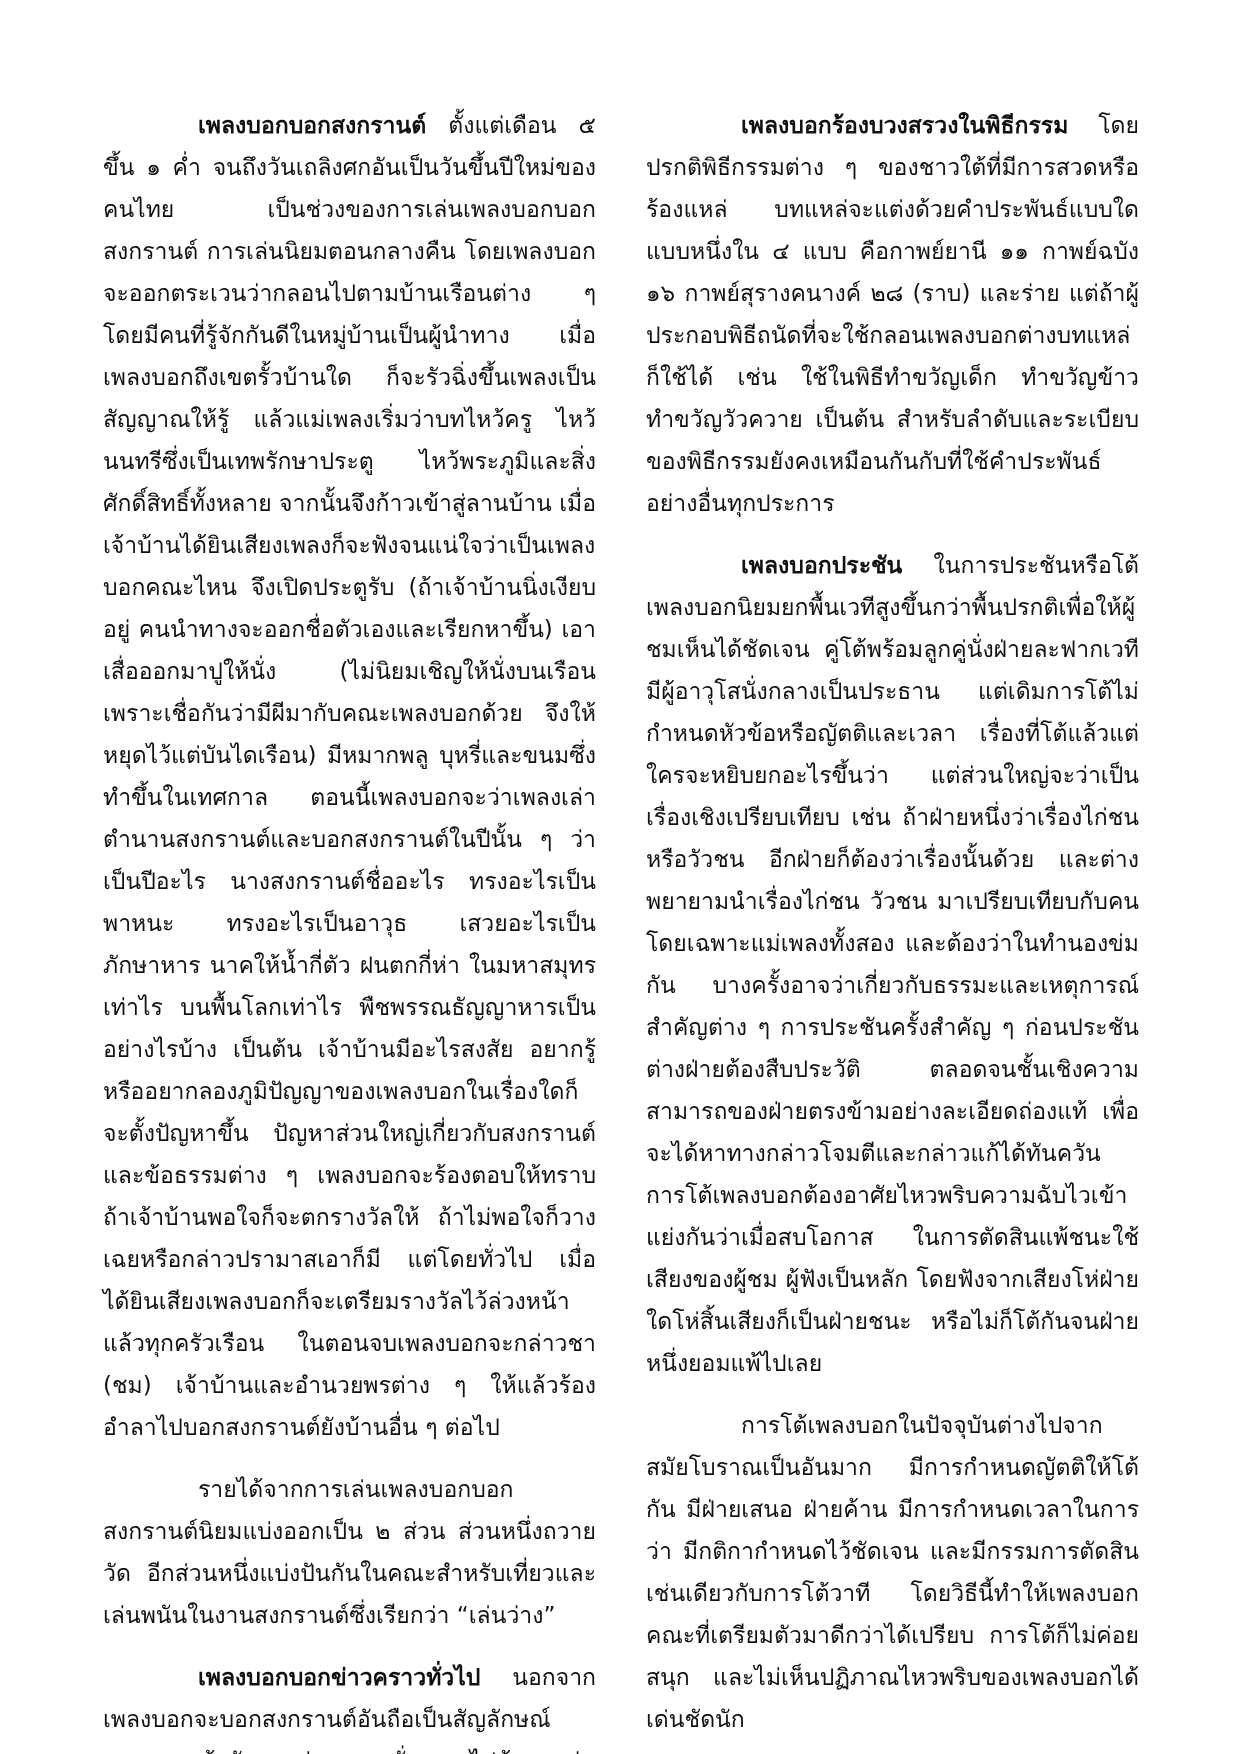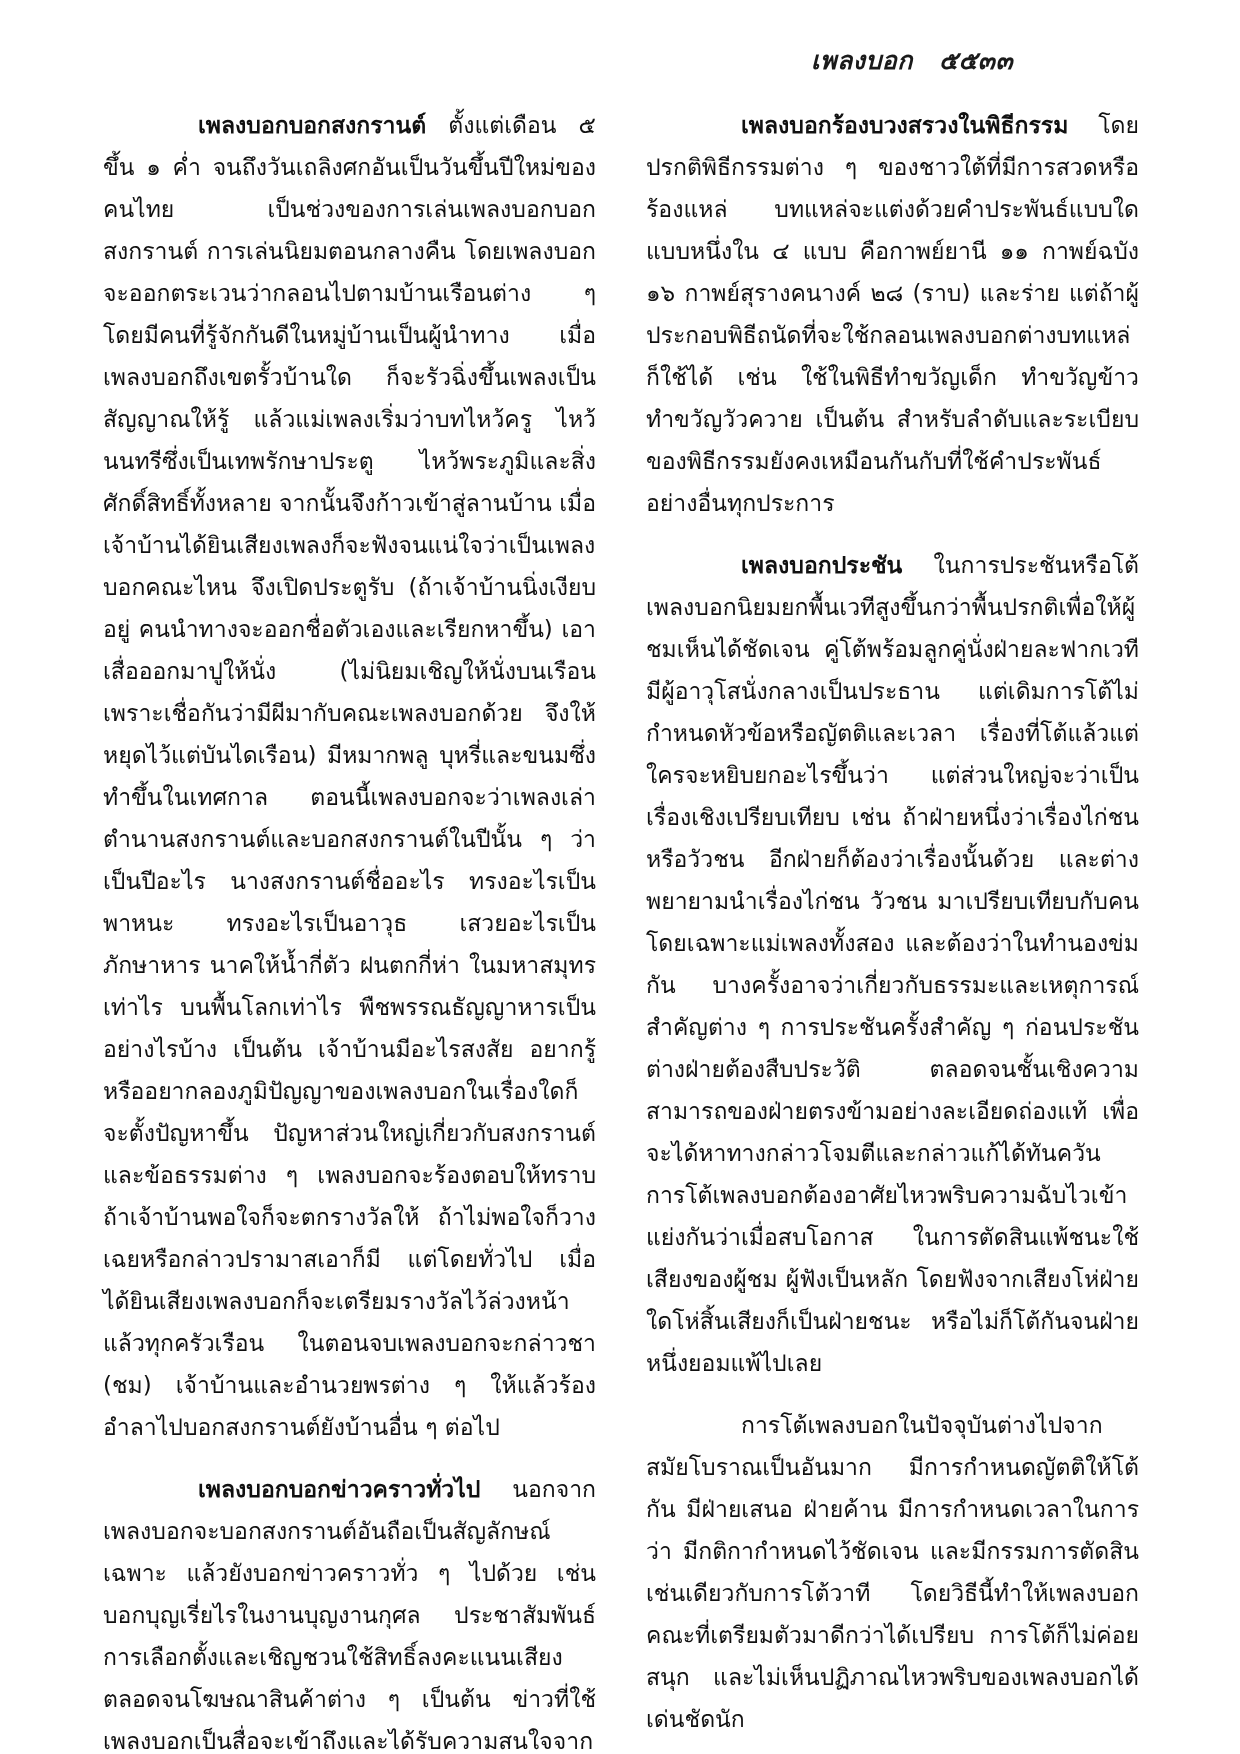--- a/index.html
+++ b/index.html
@@ -53,28 +53,26 @@
   .col p .lead {
     font-weight: bold;
     margin-left: 40px;
   }
 </style>
 </head>
 <body>
 
 <div class="page">
 
-  <div class="running-head">
-    <span>เพลงบอก</span><span class="pageno">๕๕๓๓</span>
-  </div>
 
   <div class="columns">
 
     <div class="col">
       <p><span class="lead">เพลงบอกบอกสงกรานต์</span><span> ตั้งแต่เดือน ๕ ขึ้น ๑ ค่ำ จนถึงวันเถลิงศกอันเป็นวันขึ้นปีใหม่ของคนไทย เป็นช่วงของการเล่นเพลงบอกบอกสงกรานต์ การเล่นนิยมตอนกลางคืน โดยเพลงบอกจะออกตระเวนว่ากลอนไปตามบ้านเรือนต่าง ๆ โดยมีคนที่รู้จักกันดีในหมู่บ้านเป็นผู้นำทาง เมื่อเพลงบอกถึงเขตรั้วบ้านใด ก็จะรัวฉิ่งขึ้นเพลงเป็นสัญญาณให้รู้ แล้วแม่เพลงเริ่มว่าบทไหว้ครู ไหว้นนทรีซึ่งเป็นเทพรักษาประตู ไหว้พระภูมิและสิ่งศักดิ์สิทธิ์ทั้งหลาย จากนั้นจึงก้าวเข้าสู่ลานบ้าน เมื่อเจ้าบ้านได้ยินเสียงเพลงก็จะฟังจนแน่ใจว่าเป็นเพลงบอกคณะไหน จึงเปิดประตูรับ (ถ้าเจ้าบ้านนิ่งเงียบอยู่ คนนำทางจะออกชื่อตัวเองและเรียกหาขึ้น) เอาเสื่อออกมาปูให้นั่ง (ไม่นิยมเชิญให้นั่งบนเรือน เพราะเชื่อกันว่ามีผีมากับคณะเพลงบอกด้วย จึงให้หยุดไว้แต่บันไดเรือน) มีหมากพลู บุหรี่และขนมซึ่งทำขึ้นในเทศกาล ตอนนี้เพลงบอกจะว่าเพลงเล่าตำนานสงกรานต์และบอกสงกรานต์ในปีนั้น ๆ ว่า เป็นปีอะไร นางสงกรานต์ชื่ออะไร ทรงอะไรเป็นพาหนะ ทรงอะไรเป็นอาวุธ เสวยอะไรเป็นภักษาหาร นาคให้น้ำกี่ตัว ฝนตกกี่ห่า ในมหาสมุทรเท่าไร บนพื้นโลกเท่าไร พืชพรรณธัญญาหารเป็นอย่างไรบ้าง เป็นต้น เจ้าบ้านมีอะไรสงสัย อยากรู้หรืออยากลองภูมิปัญญาของเพลงบอกในเรื่องใดก็จะตั้งปัญหาขึ้น ปัญหาส่วนใหญ่เกี่ยวกับสงกรานต์และข้อธรรมต่าง ๆ เพลงบอกจะร้องตอบให้ทราบ ถ้าเจ้าบ้านพอใจก็จะตกรางวัลให้ ถ้าไม่พอใจก็วางเฉยหรือกล่าวปรามาสเอาก็มี แต่โดยทั่วไป เมื่อได้ยินเสียงเพลงบอกก็จะเตรียมรางวัลไว้ล่วงหน้าแล้วทุกครัวเรือน ในตอนจบเพลงบอกจะกล่าวชา (ชม) เจ้าบ้านและอำนวยพรต่าง ๆ ให้แล้วร้องอำลาไปบอกสงกรานต์ยังบ้านอื่น ๆ ต่อไป</span></p>
+      <p><span class="lead"></span><span>รายได้จากการเล่นเพลงบอกบอกสงกรานต์นิยมแบ่งออกเป็น ๒ ส่วน ส่วนหนึ่งถวายวัด อีกส่วนหนึ่งแบ่งปันกันในคณะสำหรับเที่ยวและเล่นพนันในงานสงกรานต์ซึ่งเรียกว่า “เล่นว่าง”</span></p>
       <p><span class="lead">เพลงบอกบอกข่าวคราวทั่วไป</span><span> นอกจากเพลงบอกจะบอกสงกรานต์อันถือเป็นสัญลักษณ์เฉพาะ แล้วยังบอกข่าวคราวทั่ว ๆ ไปด้วย เช่น บอกบุญเรี่ยไรในงานบุญงานกุศล ประชาสัมพันธ์การเลือกตั้งและเชิญชวนใช้สิทธิ์ลงคะแนนเสียง ตลอดจนโฆษณาสินค้าต่าง ๆ เป็นต้น ข่าวที่ใช้เพลงบอกเป็นสื่อจะเข้าถึงและได้รับความสนใจจากชาวบ้านกว่าการสื่อสารธรรมดา เพราะท่วงทำนอง ลีลาจังหวะ ถ้อยคำ และน้ำเสียงชวนให้เกิดความหรรษาไปด้วย</span></p>
     </div>
 
     <div class="col">
       <p><span class="lead">เพลงบอกร้องบวงสรวงในพิธีกรรม</span><span> โดยปรกติพิธีกรรมต่าง ๆ ของชาวใต้ที่มีการสวดหรือร้องแหล่ บทแหล่จะแต่งด้วยคำประพันธ์แบบใดแบบหนึ่งใน ๔ แบบ คือกาพย์ยานี ๑๑ กาพย์ฉบัง ๑๖ กาพย์สุรางคนางค์ ๒๘ (ราบ) และร่าย แต่ถ้าผู้ประกอบพิธีถนัดที่จะใช้กลอนเพลงบอกต่างบทแหล่ก็ใช้ได้ เช่น ใช้ในพิธีทำขวัญเด็ก ทำขวัญข้าว ทำขวัญวัวควาย เป็นต้น สำหรับลำดับและระเบียบของพิธีกรรมยังคงเหมือนกันกับที่ใช้คำประพันธ์อย่างอื่นทุกประการ</span></p>
       <p><span class="lead">เพลงบอกประชัน</span><span> ในการประชันหรือโต้เพลงบอกนิยมยกพื้นเวทีสูงขึ้นกว่าพื้นปรกติเพื่อให้ผู้ชมเห็นได้ชัดเจน คู่โต้พร้อมลูกคู่นั่งฝ่ายละฟากเวที มีผู้อาวุโสนั่งกลางเป็นประธาน แต่เดิมการโต้ไม่กำหนดหัวข้อหรือญัตติและเวลา เรื่องที่โต้แล้วแต่ใครจะหยิบยกอะไรขึ้นว่า แต่ส่วนใหญ่จะว่าเป็นเรื่องเชิงเปรียบเทียบ เช่น ถ้าฝ่ายหนึ่งว่าเรื่องไก่ชนหรือวัวชน อีกฝ่ายก็ต้องว่าเรื่องนั้นด้วย และต่างพยายามนำเรื่องไก่ชน วัวชน มาเปรียบเทียบกับคนโดยเฉพาะแม่เพลงทั้งสอง และต้องว่าในทำนองข่มกัน บางครั้งอาจว่าเกี่ยวกับธรรมะและเหตุการณ์สำคัญต่าง ๆ การประชันครั้งสำคัญ ๆ ก่อนประชันต่างฝ่ายต้องสืบประวัติ ตลอดจนชั้นเชิงความสามารถของฝ่ายตรงข้ามอย่างละเอียดถ่องแท้ เพื่อจะได้หาทางกล่าวโจมตีและกล่าวแก้ได้ทันควัน การโต้เพลงบอกต้องอาศัยไหวพริบความฉับไวเข้าแย่งกันว่าเมื่อสบโอกาส ในการตัดสินแพ้ชนะใช้เสียงของผู้ชม ผู้ฟังเป็นหลัก โดยฟังจากเสียงโห่ฝ่ายใดโห่สิ้นเสียงก็เป็นฝ่ายชนะ หรือไม่ก็โต้กันจนฝ่ายหนึ่งยอมแพ้ไปเลย</span></p>
       <p><span class="lead"></span><span>การโต้เพลงบอกในปัจจุบันต่างไปจากสมัยโบราณเป็นอันมาก มีการกำหนดญัตติให้โต้กัน มีฝ่ายเสนอ ฝ่ายค้าน มีการกำหนดเวลาในการว่า มีกติกากำหนดไว้ชัดเจน และมีกรรมการตัดสินเช่นเดียวกับการโต้วาที โดยวิธีนี้ทำให้เพลงบอกคณะที่เตรียมตัวมาดีกว่าได้เปรียบ การโต้ก็ไม่ค่อยสนุก และไม่เห็นปฏิภาณไหวพริบของเพลงบอกได้เด่นชัดนัก</span></p>
 
     </div>
 

